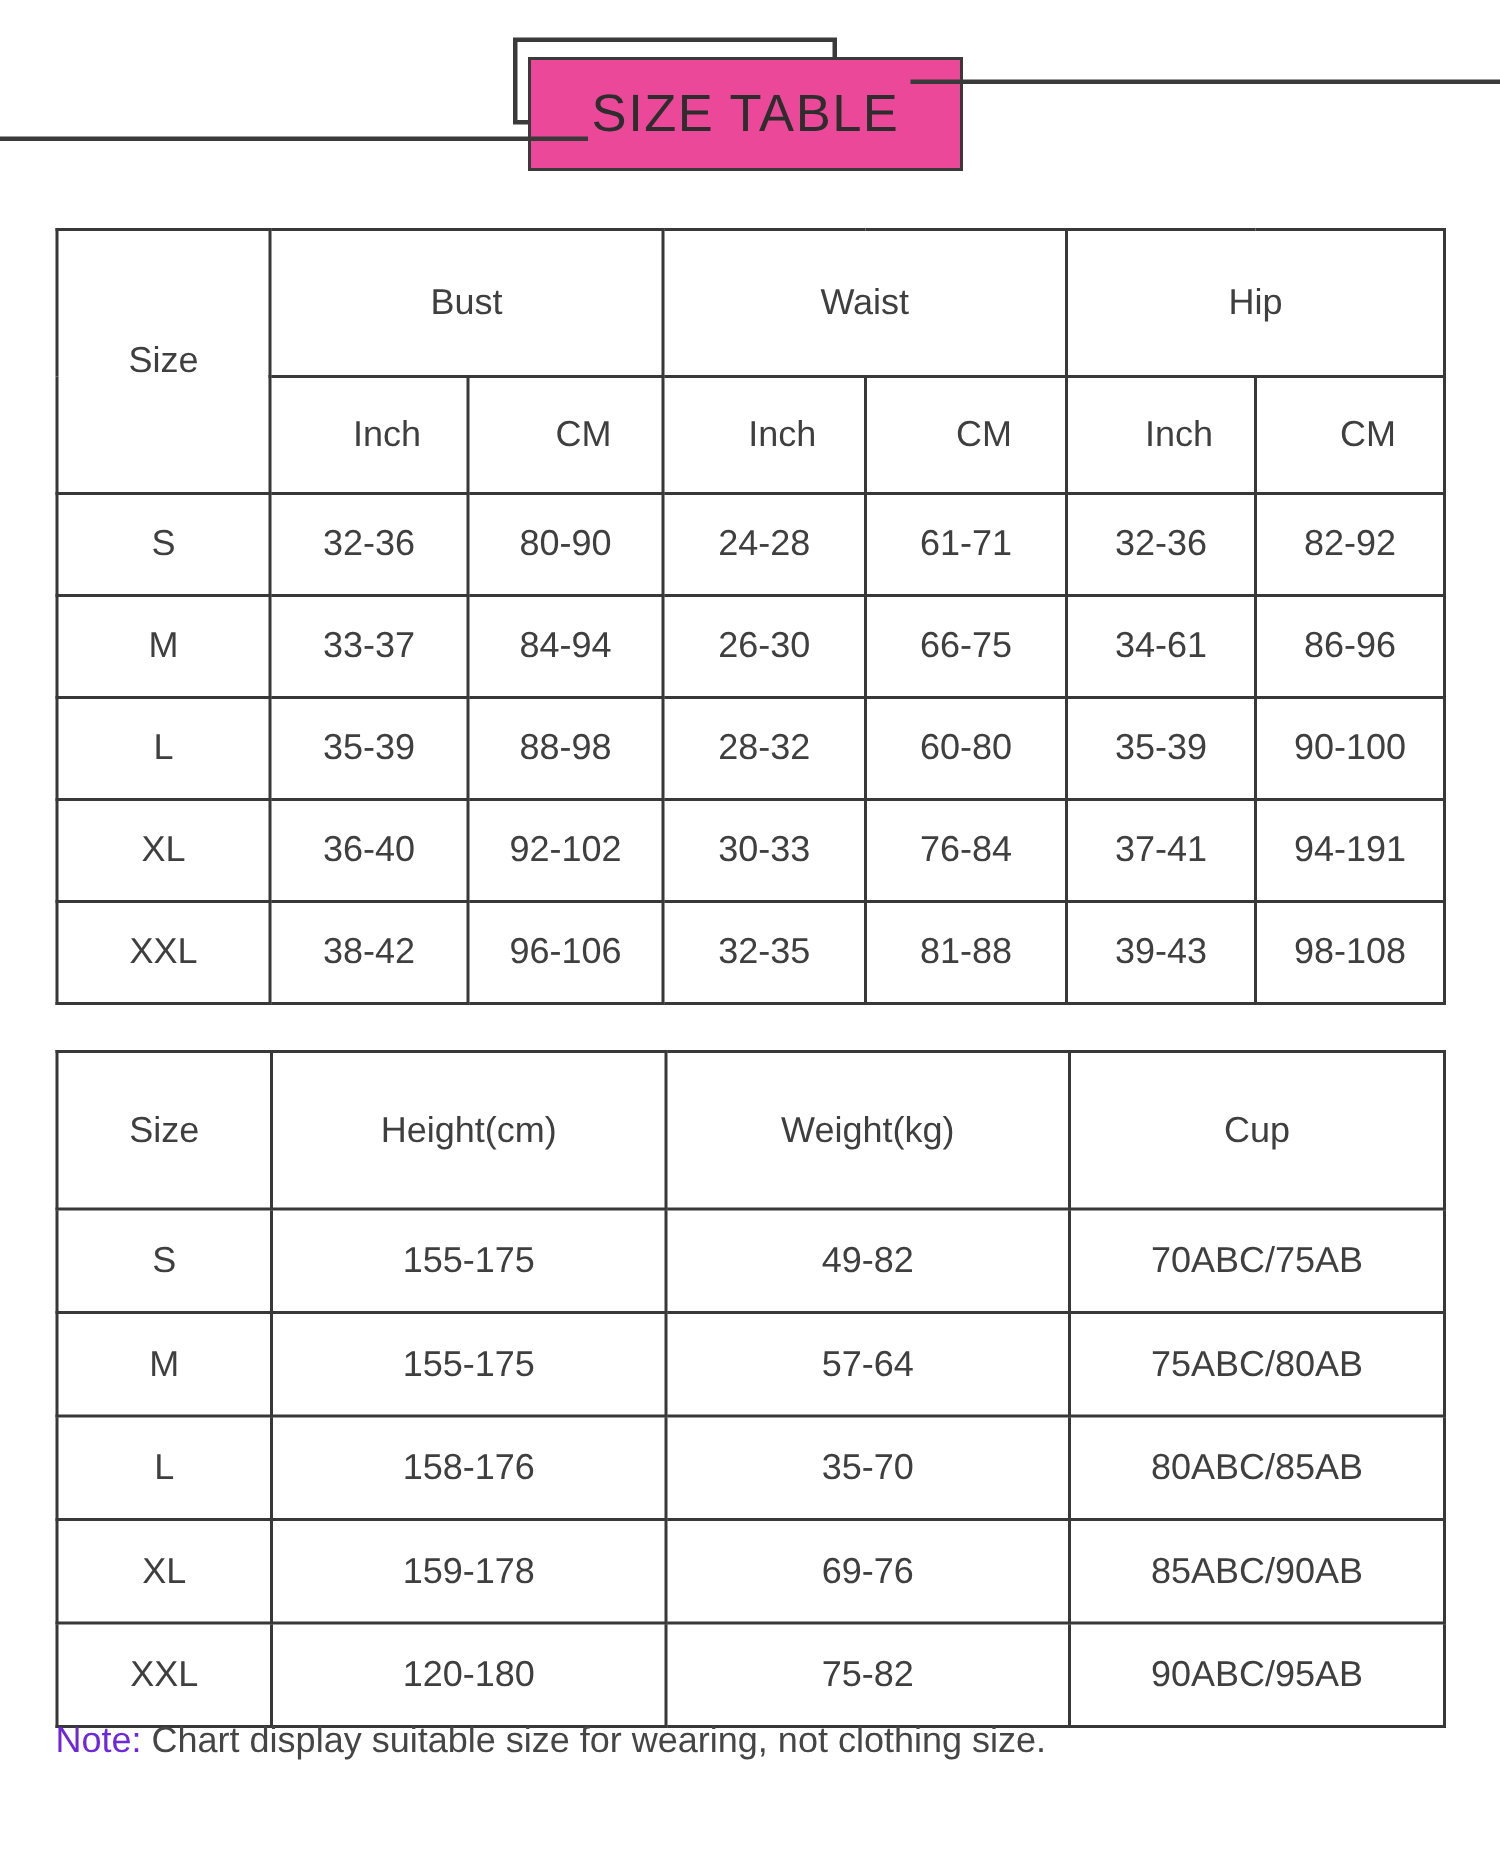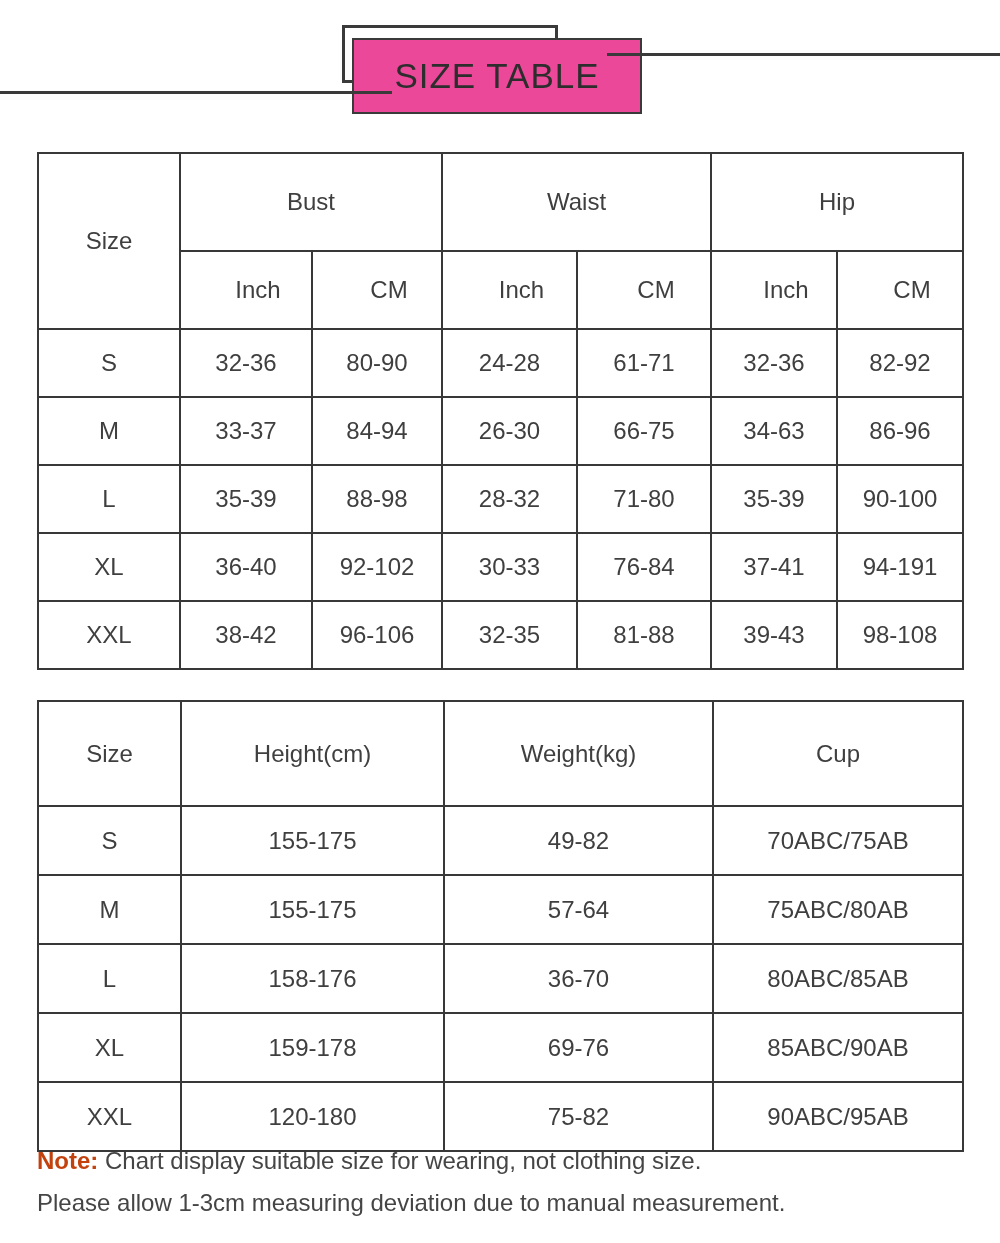--- a/index.html
+++ b/index.html
@@ -79,21 +79,21 @@
 
   
   .note {
     position: absolute;
     left: 37px; top: 1146px;
     width: 940px;
     font-size: 24px;
     color: #454545;
   }
   .note p { margin: 0 0 13px 0; line-height: 29px; }
-  .note strong { font-weight: bold; color: #c2410c; margin-top: 17px; }
+  .note strong { font-weight: normal; color: #6d28d9; margin-top: 17px; }
 </style>
 </head>
 <body>
 
 <div id="stage">
 
   <div class="back-box"></div>
   <div class="decor-line line-left"></div>
   <div class="decor-line line-right"></div>
   <div class="front-box">
@@ -133,29 +133,29 @@
       <td>61-71</td>
       <td>32-36</td>
       <td>82-92</td>
     </tr>
     <tr class="r">
       <td>M</td>
       <td>33-37</td>
       <td>84-94</td>
       <td>26-30</td>
       <td>66-75</td>
-      <td>34-63</td>
+      <td>34-61</td>
       <td>86-96</td>
     </tr>
     <tr class="r">
       <td>L</td>
       <td>35-39</td>
       <td>88-98</td>
       <td>28-32</td>
-      <td>71-80</td>
+      <td>60-80</td>
       <td>35-39</td>
       <td>90-100</td>
     </tr>
     <tr class="r">
       <td>XL</td>
       <td>36-40</td>
       <td>92-102</td>
       <td>30-33</td>
       <td>76-84</td>
       <td>37-41</td>
@@ -195,36 +195,35 @@
     </tr>
     <tr class="r">
       <td>M</td>
       <td>155-175</td>
       <td>57-64</td>
       <td>75ABC/80AB</td>
     </tr>
     <tr class="r">
       <td>L</td>
       <td>158-176</td>
-      <td>36-70</td>
+      <td>35-70</td>
       <td>80ABC/85AB</td>
     </tr>
     <tr class="r">
       <td>XL</td>
       <td>159-178</td>
       <td>69-76</td>
       <td>85ABC/90AB</td>
     </tr>
     <tr class="r">
       <td>XXL</td>
       <td>120-180</td>
       <td>75-82</td>
       <td>90ABC/95AB</td>
     </tr>
   </tbody>
     </table>
 
   <div class="note">
     <p class="note-line"><strong>Note:</strong><span> Chart display suitable size for wearing, not clothing size.</span></p>
-    <p class="note-line">Please allow 1-3cm measuring deviation due to manual measurement.</p>
   </div>
 
 </div>
 
 </body></html>

